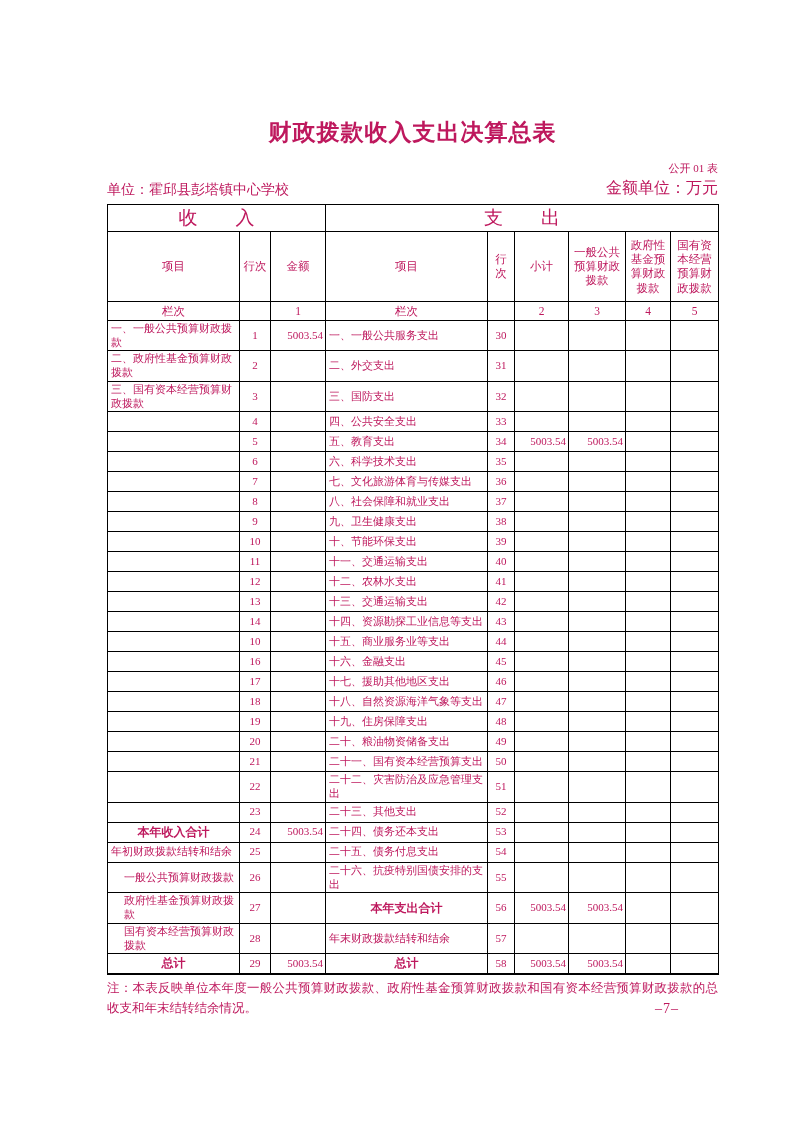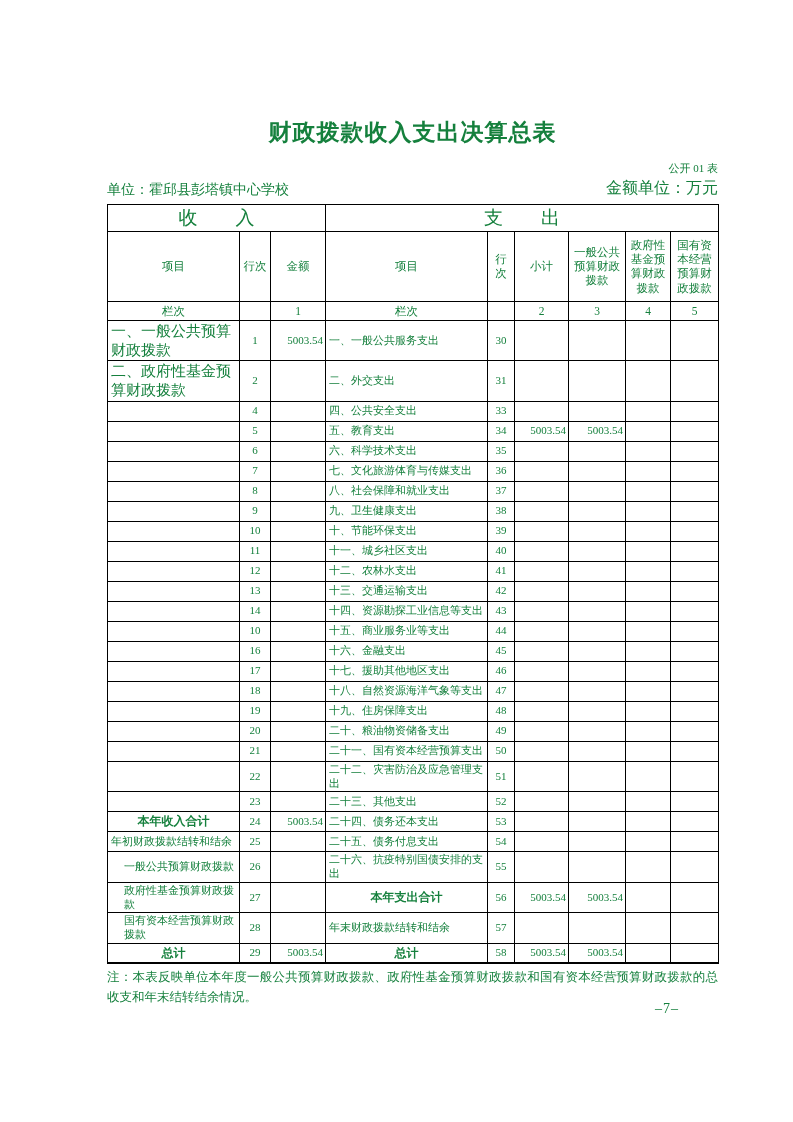--- a/index.html
+++ b/index.html
@@ -1,19 +1,19 @@
 <!DOCTYPE html>
 <html><head>
 <meta charset="utf-8">
 <style>
   * { margin:0; padding:0; box-sizing:border-box; }
   html,body { background:#fff; }
   .page {
     position:relative; width:793px; height:1122px; margin:0 auto;
-    background:#ffffff; color:#15803d;
+    background:#ffffff; color:#be185d;
     font-family:"Liberation Serif","DejaVu Serif",serif;
     overflow:hidden;
   }
   .content { position:absolute; left:107px; top:0; width:611px; }
   .title {
     margin-top:117px; text-align:center;
     font-family:"Liberation Sans","DejaVu Sans",sans-serif;
     font-weight:700; font-size:23px; letter-spacing:1px;
   }
   .doc-label { text-align:right; font-size:11px; margin-top:13px; }
@@ -29,21 +29,21 @@
     vertical-align:middle; overflow:hidden; word-break:break-all;
   }
   thead th { font-weight:400; text-align:center; font-size:12px; }
   tr.section-row th { height:19px; font-size:19px; }
   tr.colhead-row th { height:70px; font-size:11.5px; }
   tr.index-row td { height:19px; text-align:center; font-size:11.5px; }
   tbody td { height:20px; font-size:11px; }
   td.num-c { text-align:center; }
   td.num-r { text-align:right; padding-right:2px; }
   td.item { text-align:left; padding-left:3px; }
-  td.item.small { font-size:15px; }
+  td.item.small { font-size:11px; }
   td.item.indent { padding-left:16px; }
   td.item.total { text-align:center; font-weight:700; font-size:12px; padding-left:2px; }
   .note { margin-top:3px; font-size:12.5px; line-height:1.6; text-align:justify; }
   .page-number { position:absolute; left:655px; top:1001px; font-size:14px; letter-spacing:1px; }
 </style>
 </head>
 <body>
 
 <div class="page">
   <div class="content">
@@ -114,20 +114,31 @@
             <td class="num-c">2</td>
             <td class="num-r"></td>
             <td class="item">二、外交支出</td>
             <td class="num-c">31</td>
             <td class="num-r"></td>
             <td class="num-r"></td>
             <td class="num-r"></td>
             <td class="num-r"></td>
           </tr>
           <tr>
+            <td class="item small">三、国有资本经营预算财政拨款</td>
+            <td class="num-c">3</td>
+            <td class="num-r"></td>
+            <td class="item">三、国防支出</td>
+            <td class="num-c">32</td>
+            <td class="num-r"></td>
+            <td class="num-r"></td>
+            <td class="num-r"></td>
+            <td class="num-r"></td>
+          </tr>
+          <tr>
             <td class="item"></td>
             <td class="num-c">4</td>
             <td class="num-r"></td>
             <td class="item">四、公共安全支出</td>
             <td class="num-c">33</td>
             <td class="num-r"></td>
             <td class="num-r"></td>
             <td class="num-r"></td>
             <td class="num-r"></td>
           </tr>
@@ -194,21 +205,21 @@
             <td class="num-c">39</td>
             <td class="num-r"></td>
             <td class="num-r"></td>
             <td class="num-r"></td>
             <td class="num-r"></td>
           </tr>
           <tr>
             <td class="item"></td>
             <td class="num-c">11</td>
             <td class="num-r"></td>
-            <td class="item">十一、城乡社区支出</td>
+            <td class="item">十一、交通运输支出</td>
             <td class="num-c">40</td>
             <td class="num-r"></td>
             <td class="num-r"></td>
             <td class="num-r"></td>
             <td class="num-r"></td>
           </tr>
           <tr>
             <td class="item"></td>
             <td class="num-c">12</td>
             <td class="num-r"></td>

